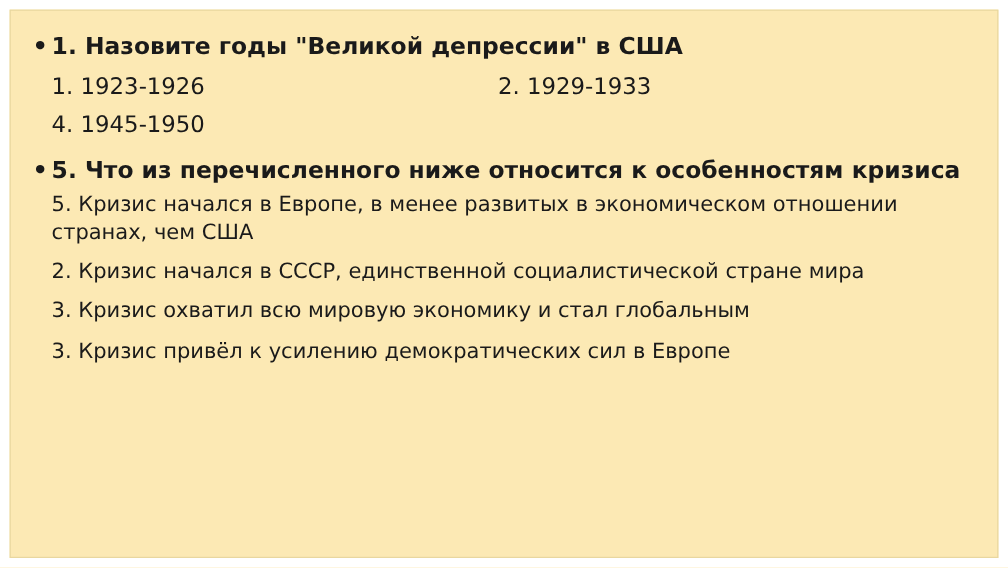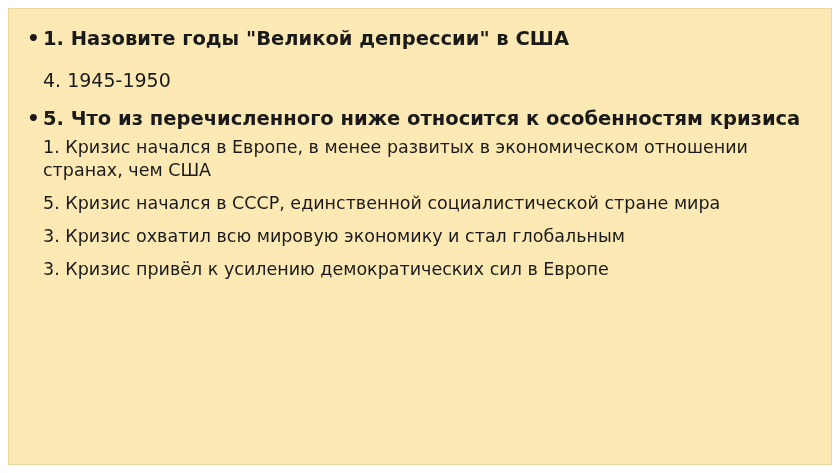--- a/index.html
+++ b/index.html
@@ -85,33 +85,35 @@
 
 <div class="slide">
 
   <div class="bullet-line">
     <span class="bullet-dot">•</span>
     <span class="bullet-text">1. Назовите годы "Великой депрессии" в США</span>
   </div>
 
   <div class="q1-block">
     <div class="answer-row">
+      <span class="col-a">1. 1923-1926</span>
+      <span class="col-b">2. 1929-1933</span>
     </div>
     <div class="answer-row">
       <span class="col-b">4. 1945-1950</span>
     </div>
   </div>
 
   <div class="bullet-line q2-block">
     <span class="bullet-dot">•</span>
     <span class="bullet-text">
       <span>5. Что из перечисленного ниже относится к особенностям кризиса</span>
     </span>
   </div>
 
   <div>
-    <div class="opt">1. Кризис начался в Европе, в менее развитых в экономическом отношении странах, чем США</div>
-    <div class="opt">5. Кризис начался в СССР, единственной социалистической стране мира</div>
+    <div class="opt">5. Кризис начался в Европе, в менее развитых в экономическом отношении странах, чем США</div>
+    <div class="opt">2. Кризис начался в СССР, единственной социалистической стране мира</div>
     <div class="opt tight">3. Кризис охватил всю мировую экономику и стал глобальным</div>
     <div class="opt">3. Кризис привёл к усилению демократических сил в Европе</div>
   </div>
 
 </div>
 
 </body></html>

